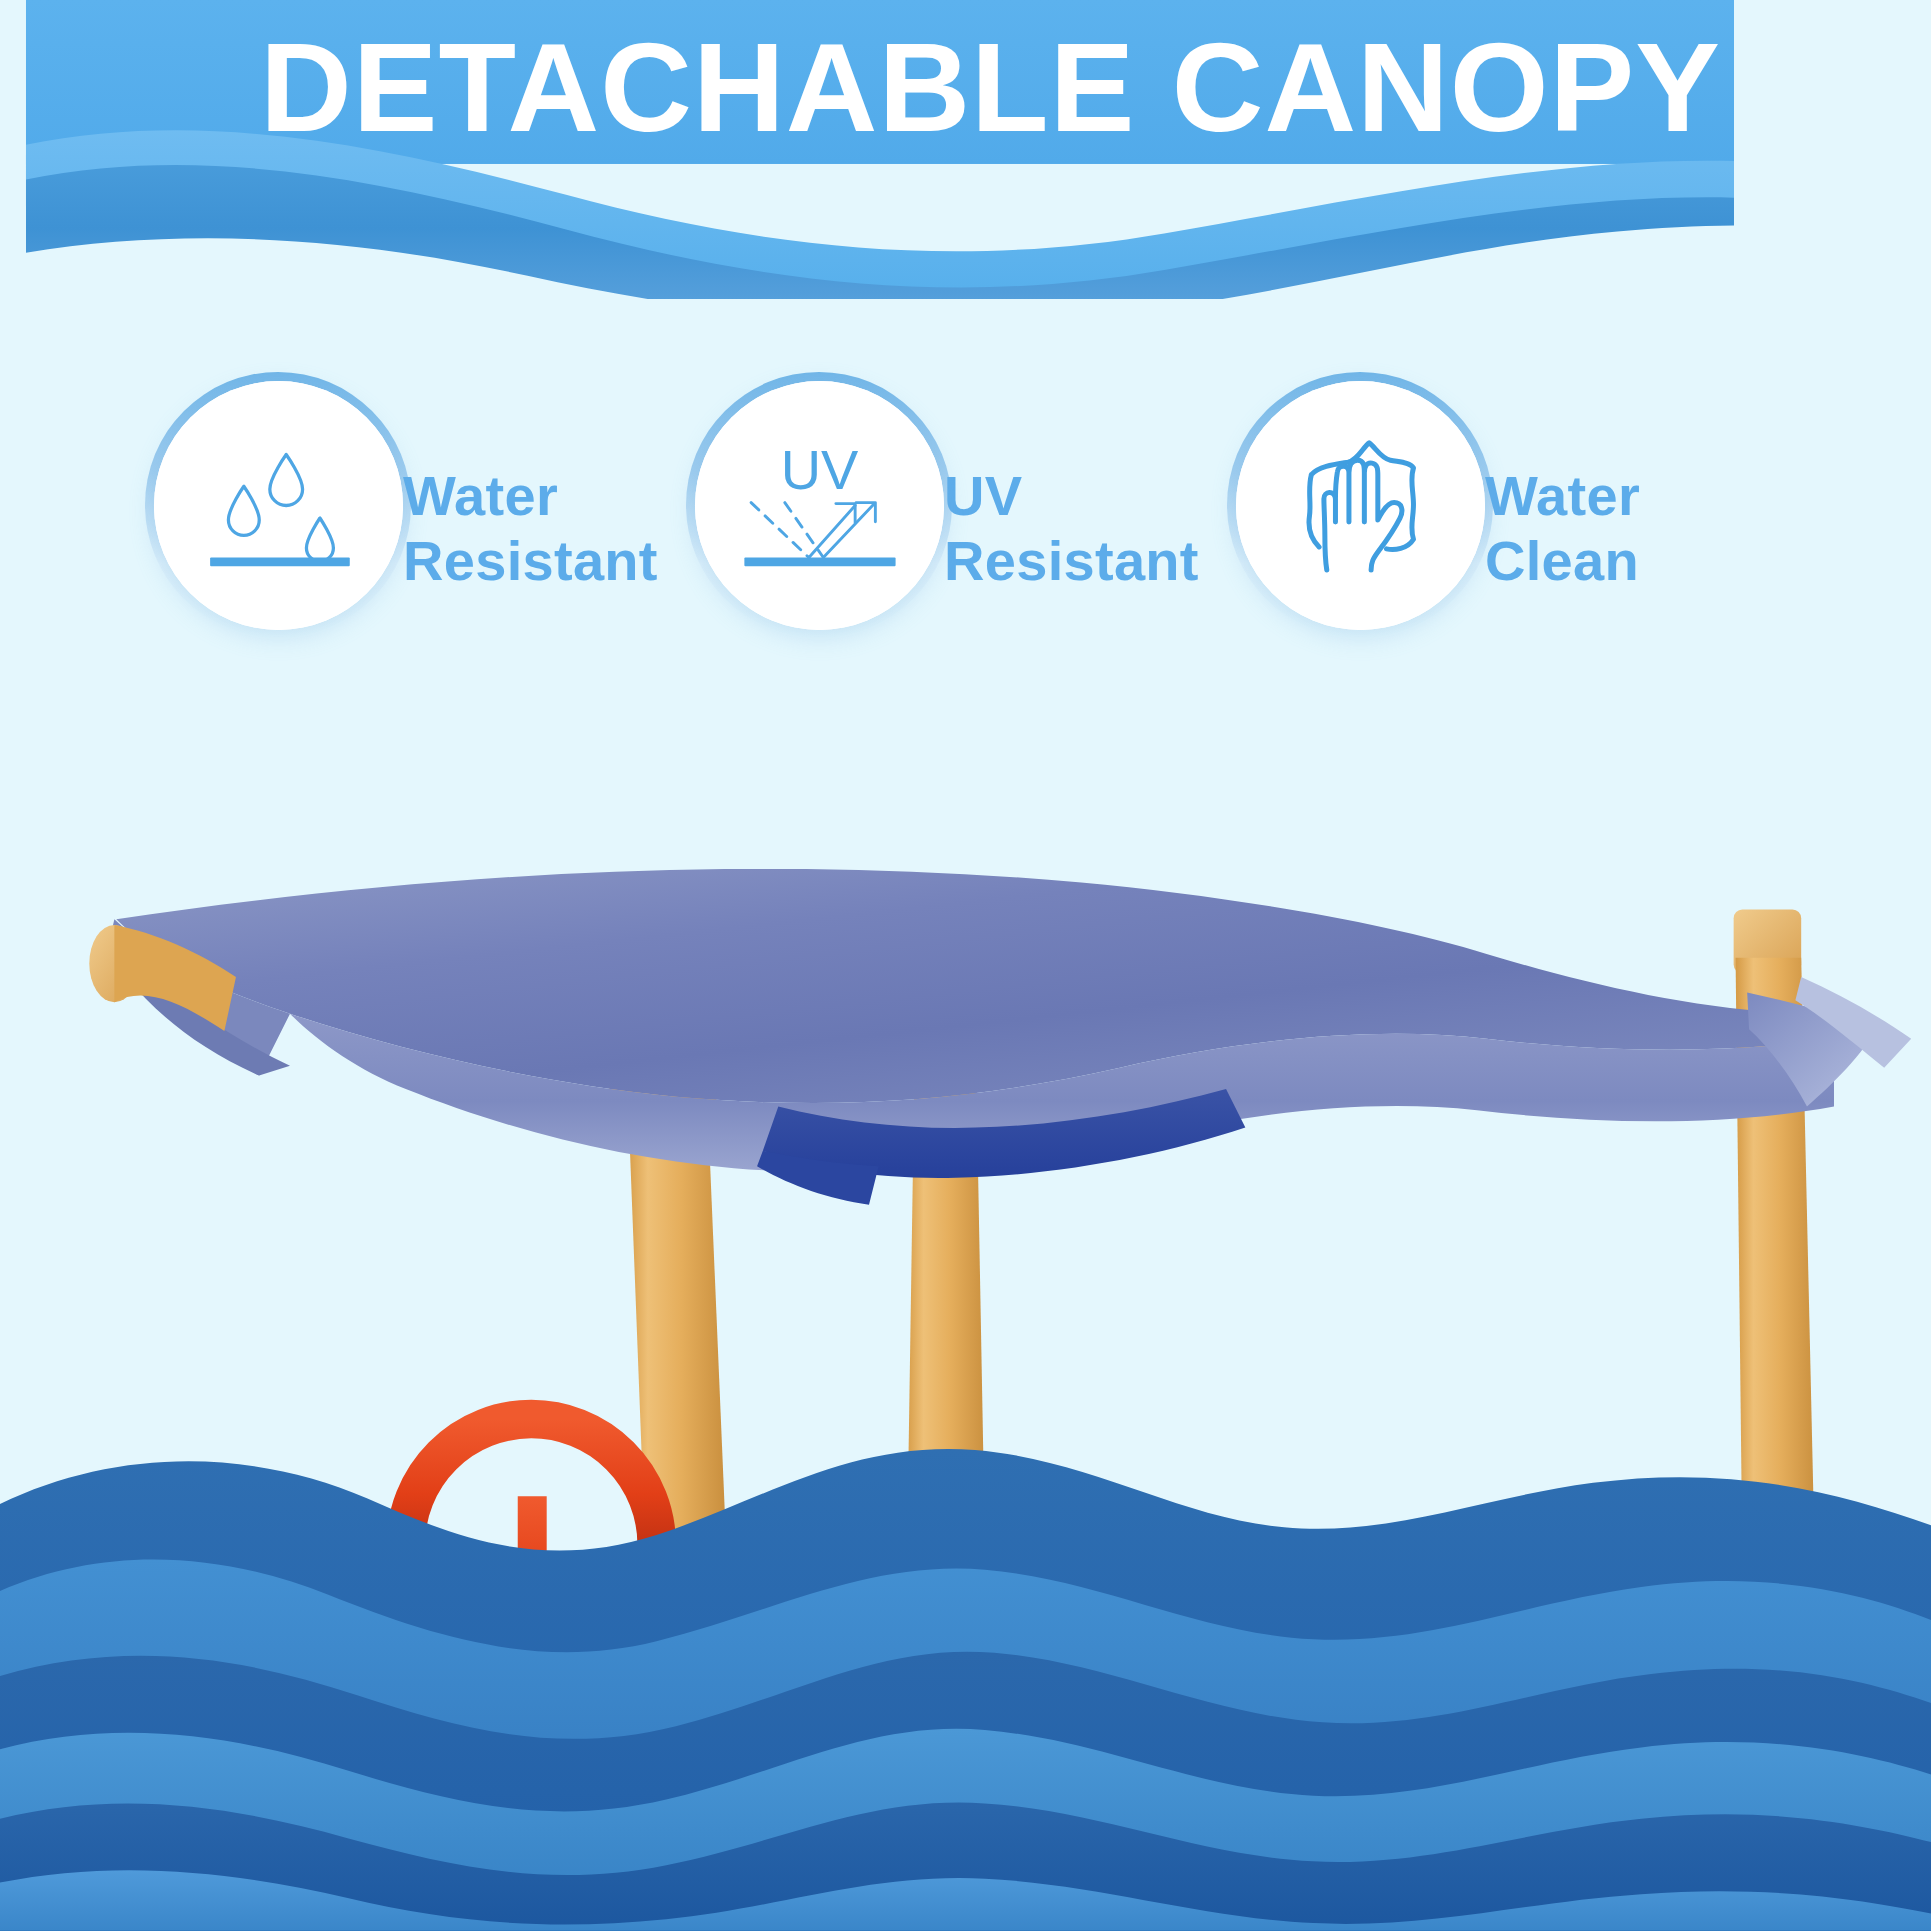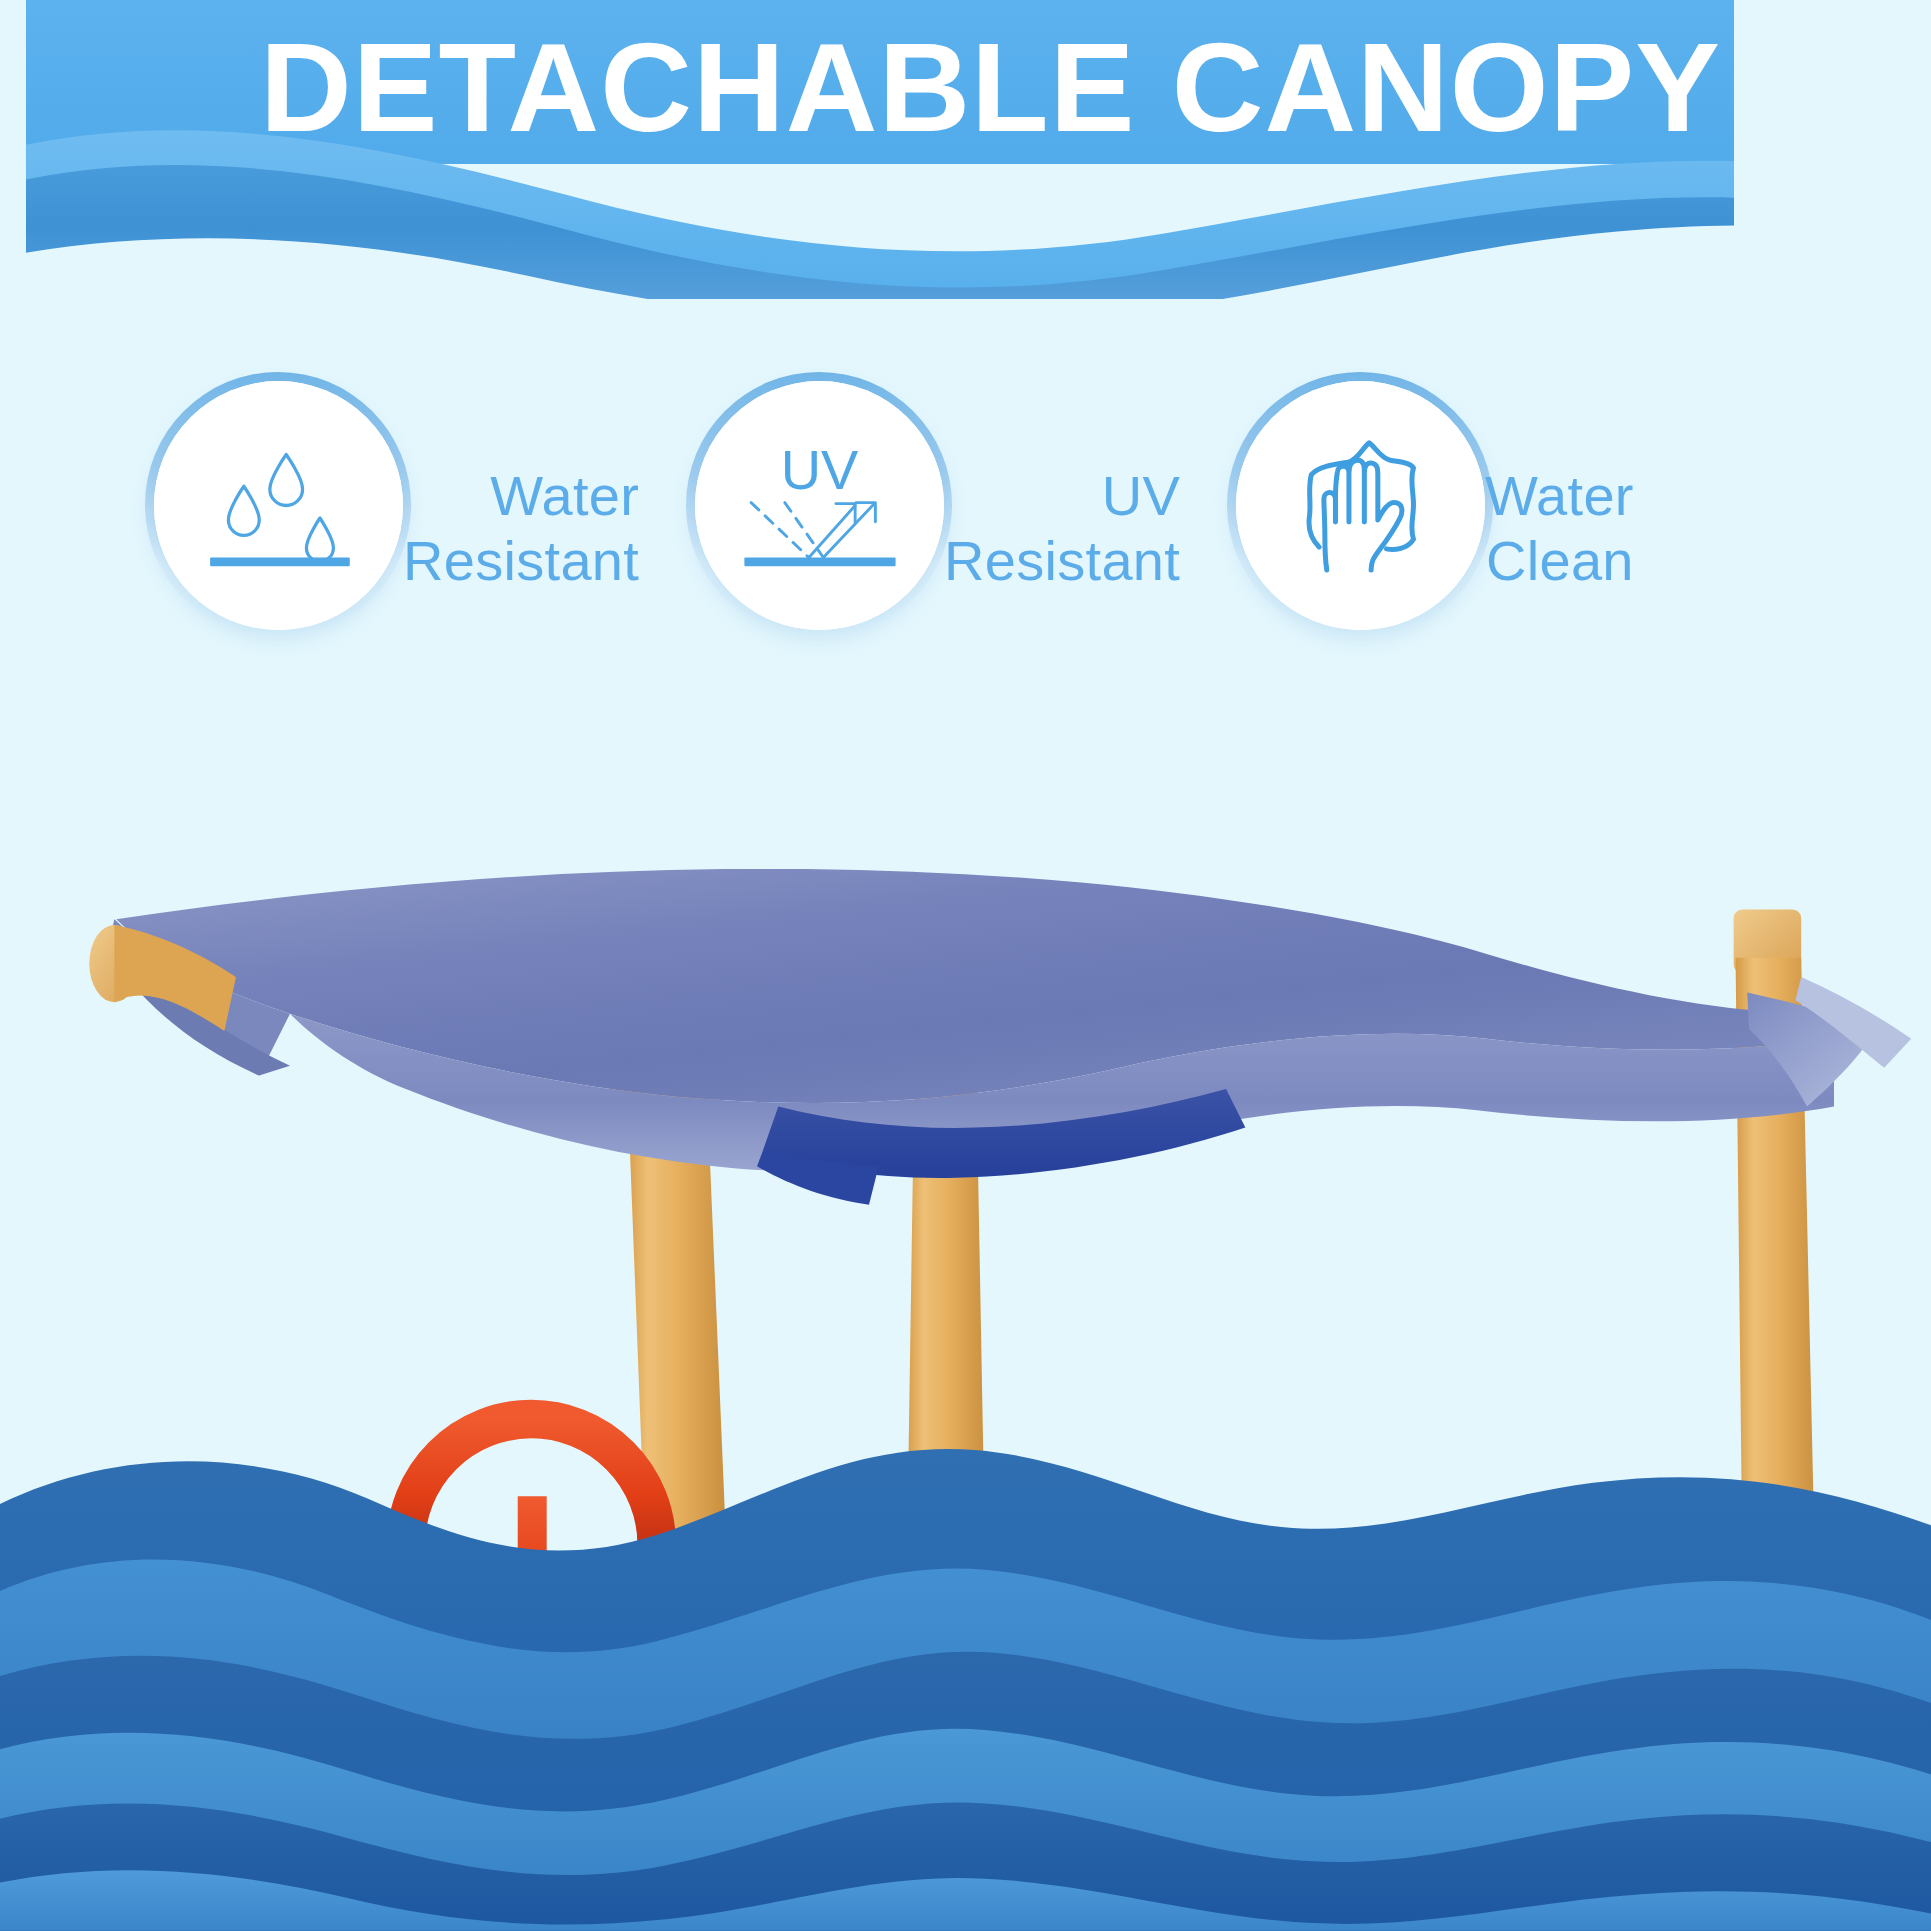--- a/index.html
+++ b/index.html
@@ -86,25 +86,25 @@
     width: 249px; height: 249px;
     border-radius: 50%;
     background: #ffffff;
     overflow: hidden;
     display: flex;
     align-items: center;
     justify-content: center;
   }
   .feature-label {
     margin-top: 46px;
-    text-align: right;
+    text-align: left;
     color: #5cacea;
     font-size: 56px;
     line-height: 1.16;
-    font-weight: normal;
+    font-weight: bold;
     letter-spacing: 0.3px;
   }
   .feature-label .l2 { display: block; }
 
   
   .photo {
     position: absolute;
     left: 0;
     top: 869px;
     width: 1931px;

